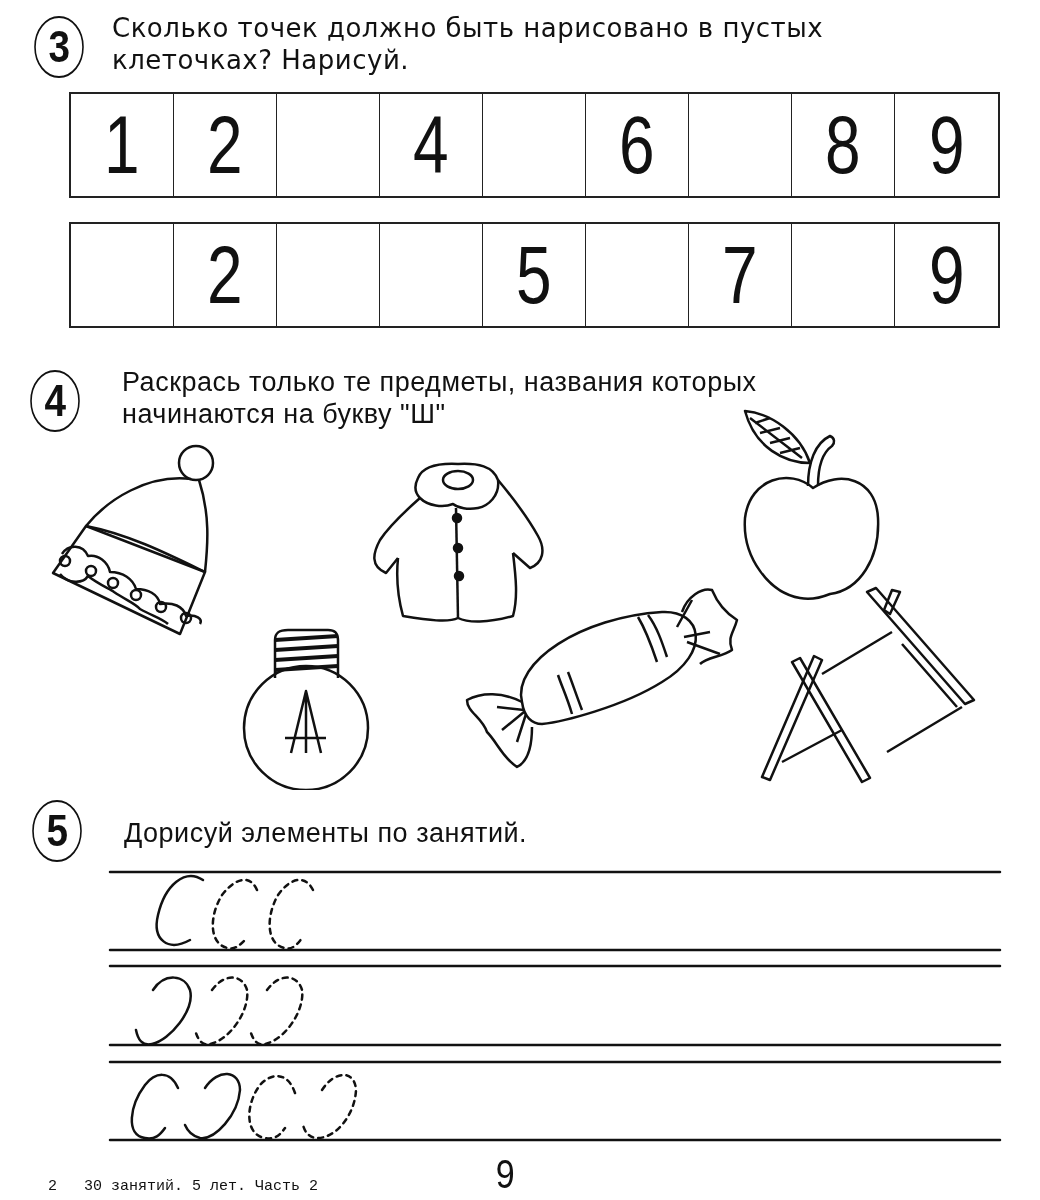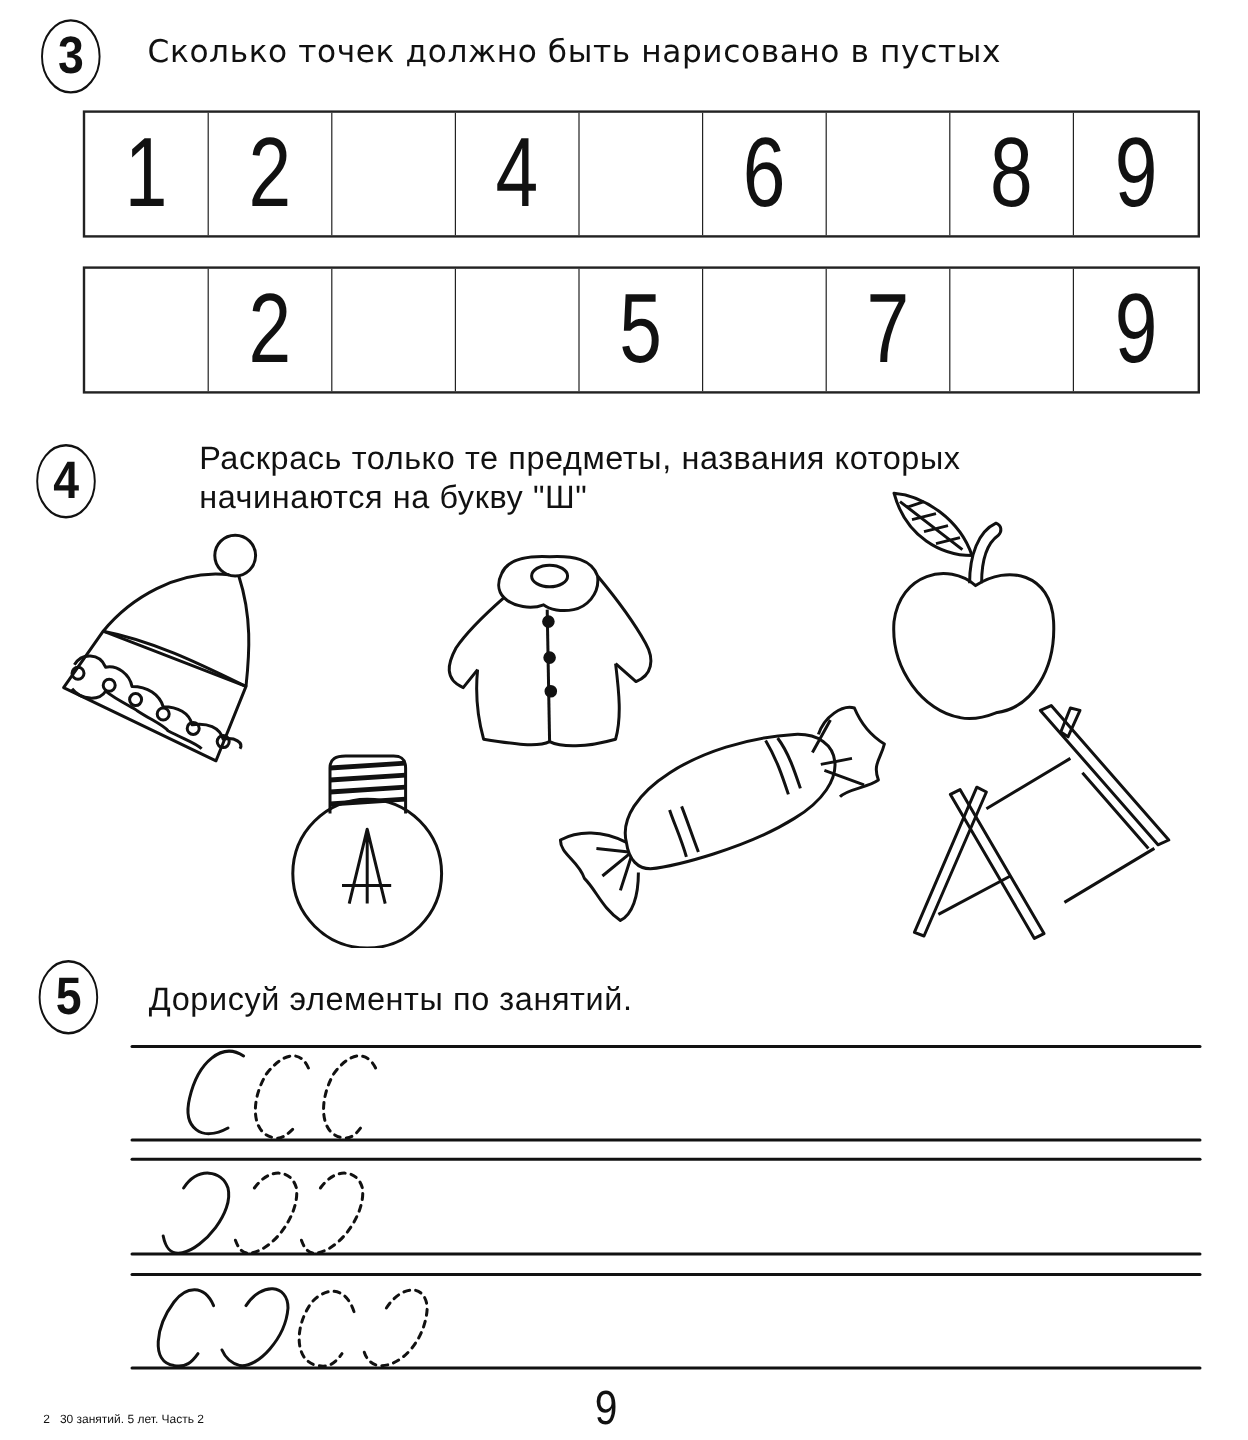--- a/index.html
+++ b/index.html
@@ -6,31 +6,32 @@
   body{width:1040px;height:1200px;position:relative;overflow:hidden;font-family:"DejaVu Sans",sans-serif;color:#111;}
   .badge{position:absolute;width:62px;height:62px;border:2.5px solid #111;border-radius:50%;box-sizing:border-box;display:flex;align-items:center;justify-content:center;font-family:"Liberation Sans",sans-serif;font-weight:bold;font-size:44px;transform:scaleX(0.8);}
   .badge span{display:inline-block;transform:scaleX(1.1);}
   .task-text{position:absolute;font-size:26px;line-height:32px;letter-spacing:0.5px;}
   .task-text.cond{font-family:"Liberation Sans",sans-serif;font-size:27px;transform-origin:left top;}
   .grid{position:absolute;left:69px;display:flex;border:2px solid #222;box-sizing:border-box;}
   .cell{width:103px;height:100%;border-right:1.5px solid #222;box-sizing:border-box;display:flex;align-items:center;justify-content:center;font-family:"Liberation Sans",sans-serif;font-size:82px;transform-origin:center;}
   .cell:last-child{border-right:none;}
   .cell span{display:inline-block;transform:scaleX(0.78);}
   .pic{position:absolute;}
-  .footer-left{position:absolute;left:36px;top:1178px;font-family:Liberation Sans, sans-serif;font-size:10px;}
+  .footer-left{position:absolute;left:48px;top:1178px;font-family:Liberation Mono, monospace;font-size:15px;}
   .page-num{position:absolute;left:494px;top:1152px;font-family:"Liberation Sans",sans-serif;font-size:40px;transform:scaleX(0.85);}
 </style>
 </head>
 <body>
 
 <div class="badge" style="left:28px;top:16px;">
     <span>3</span>
   </div>
-<div class="task-text" style="left:112px;top:28px;margin-left:11px;">
+<div class="task-text" style="left:112px;top:12px;">
   <div>Сколько точек должно быть нарисовано в пустых</div>
+  <div>клеточках? Нарисуй.</div>
 </div>
 
 <div class="grid" style="top:92px;height:106px;">
   <div class="cell">
       <span>1</span>
     </div>
   <div class="cell">
       <span>2</span>
     </div>
   <div class="cell">
@@ -82,21 +83,21 @@
       <span></span>
     </div>
   <div class="cell">
       <span>9</span>
     </div>
 </div>
 
 <div class="badge" style="left:24px;top:370px;">
     <span>4</span>
   </div>
-<div class="task-text cond" style="left:122px;top:366px;margin-left:44px;">
+<div class="task-text cond" style="left:122px;top:366px;">
   <div>Раскрась только те предметы, названия которых</div>
   <div>начинаются на букву "Ш"</div>
 </div>
 
 <svg class="pic" style="left:48px;top:444px;" width="170" height="196" viewBox="0 0 170 196" fill="none" stroke="#111" stroke-width="2.5" stroke-linejoin="round">
   <circle cx="148" cy="19" r="17"></circle>
   <path d="M143 35 C 100 30, 60 55, 38 82"></path>
   <path d="M151 36 C 162 70, 160 100, 157 128"></path>
   <path d="M38 82 L 5 129 L 132 190 L 157 128 Z"></path>
   <path d="M38 82 C 80 90, 120 110, 157 128"></path>

